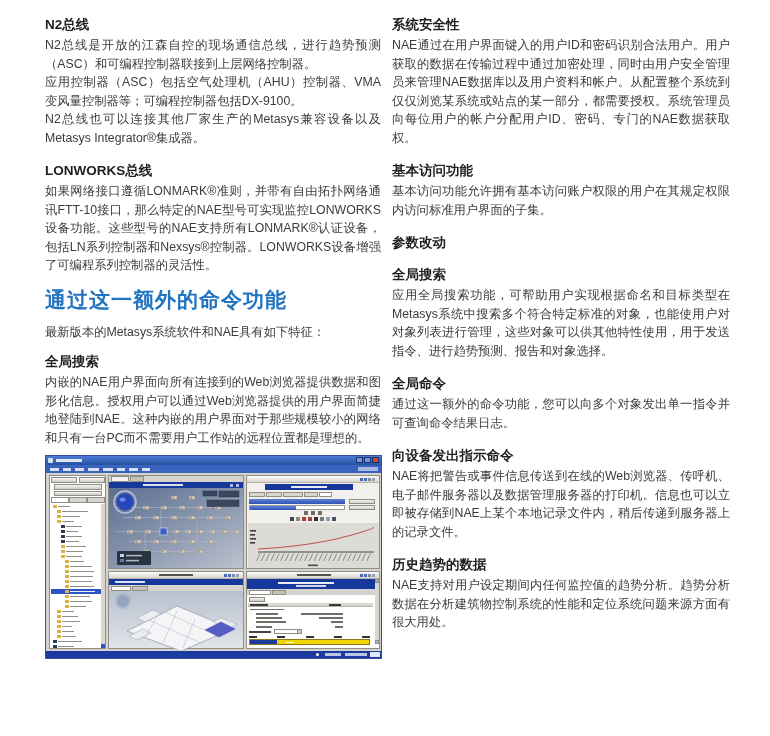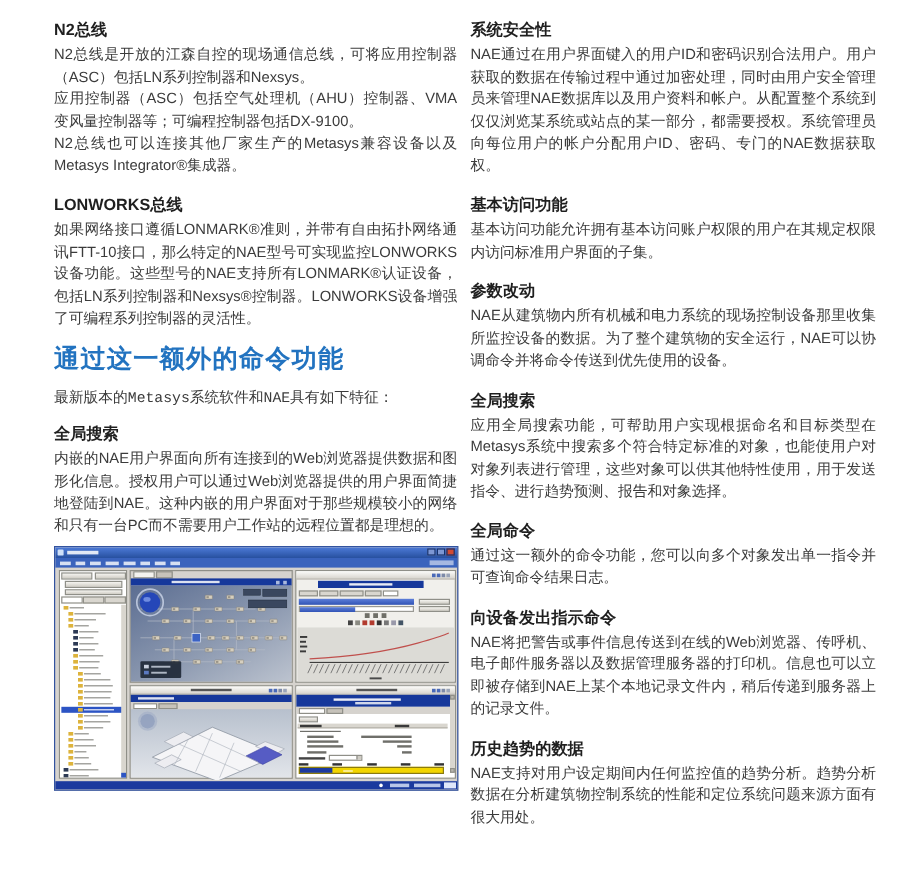--- a/index.html
+++ b/index.html
@@ -8,21 +8,21 @@
     font-family:"Liberation Sans","DejaVu Sans",sans-serif;
     -webkit-font-smoothing:antialiased;
   }
   .col{position:absolute;top:10px;}
   .col-left{left:45px;width:336px;}
   .col-right{left:392px;width:338px;}
   h3.sec{font-size:13.5px;line-height:17px;font-weight:bold;color:#1f1f1f;margin:15px 0 3px;}
   .col-left h3.first, .col-right h3.first{margin-top:6px;}
   p.body{font-size:12.3px;line-height:18.5px;color:#3b3b3b;text-align:justify;margin:0;}
   h2.blue{font-size:21px;line-height:26px;font-weight:bold;color:#2273c0;margin:12px 0 0;letter-spacing:1px;}
-  p.intro{margin-top:10px;font-family:Liberation Mono, monospace;}
+  p.intro{margin-top:10px;}
   h3.ui{margin-top:12px;}
 
   
   .fig{position:relative;width:335px;height:202px;margin-top:8px;border:1px solid #32539f;background:#d6d3ce;overflow:hidden;}
   .fig *{position:absolute;box-sizing:border-box;}
 
   .titlebar{left:0;right:0;top:0;height:9px;background:linear-gradient(#4d7bd8,#27509f);}
   .t-icon{left:2px;top:2px;width:5px;height:5px;background:#cfe0f8;border-radius:1px;}
   .t-text{left:10px;top:3px;width:26px;height:3px;background:rgba(255,255,255,.85);}
   .t-btns{right:1px;top:1px;height:7px;width:24px;}
@@ -117,21 +117,21 @@
   .st-bar1{right:40px;top:2.4px;width:16px;height:2.2px;background:#b9c6e8;}
   .st-bar2{right:14px;top:2.4px;width:22px;height:2.2px;background:#b9c6e8;}
   .st-end{right:1px;top:1.2px;width:10px;height:4.5px;background:#dfe7fa;}
 </style>
 </head>
 <body>
 
 <div class="col col-left">
   <section>
     <h3 class="sec first">N2总线</h3>
-    <p class="body">N2总线是开放的江森自控的现场通信总线，可将应用控制器（ASC）包括LN系列控制器和Nexsys。</p>
+    <p class="body">N2总线是开放的江森自控的现场通信总线，进行趋势预测（ASC）和可编程控制器联接到上层网络控制器。</p>
     <p class="body">应用控制器（ASC）包括空气处理机（AHU）控制器、VMA变风量控制器等；可编程控制器包括DX-9100。</p>
     <p class="body">N2总线也可以连接其他厂家生产的Metasys兼容设备以及Metasys Integrator®集成器。</p>
   </section>
 
   <section>
     <h3 class="sec">LONWORKS总线</h3>
     <p class="body">如果网络接口遵循LONMARK®准则，并带有自由拓扑网络通讯FTT-10接口，那么特定的NAE型号可实现监控LONWORKS设备功能。这些型号的NAE支持所有LONMARK®认证设备，包括LN系列控制器和Nexsys®控制器。LONWORKS设备增强了可编程系列控制器的灵活性。</p>
   </section>
 
   <h2 class="blue">通过这一额外的命令功能</h2>
@@ -565,21 +565,20 @@
   <section>
     <h3 class="sec first">系统安全性</h3>
     <p class="body">NAE通过在用户界面键入的用户ID和密码识别合法用户。用户获取的数据在传输过程中通过加密处理，同时由用户安全管理员来管理NAE数据库以及用户资料和帐户。从配置整个系统到仅仅浏览某系统或站点的某一部分，都需要授权。系统管理员向每位用户的帐户分配用户ID、密码、专门的NAE数据获取权。</p>
   </section>
   <section>
     <h3 class="sec">基本访问功能</h3>
     <p class="body">基本访问功能允许拥有基本访问账户权限的用户在其规定权限内访问标准用户界面的子集。</p>
   </section>
   <section>
     <h3 class="sec">参数改动</h3>
-    <p class="body">NAE从建筑物内所有机械和电力系统的现场控制设备那里收集所监控设备的数据。为了整个建筑物的安全运行，NAE可以协调命令并将命令传送到优先使用的设备。</p>
   </section>
   <section>
     <h3 class="sec">全局搜索</h3>
     <p class="body">应用全局搜索功能，可帮助用户实现根据命名和目标类型在Metasys系统中搜索多个符合特定标准的对象，也能使用户对对象列表进行管理，这些对象可以供其他特性使用，用于发送指令、进行趋势预测、报告和对象选择。</p>
   </section>
   <section>
     <h3 class="sec">全局命令</h3>
     <p class="body">通过这一额外的命令功能，您可以向多个对象发出单一指令并可查询命令结果日志。</p>
   </section>
   <section>

